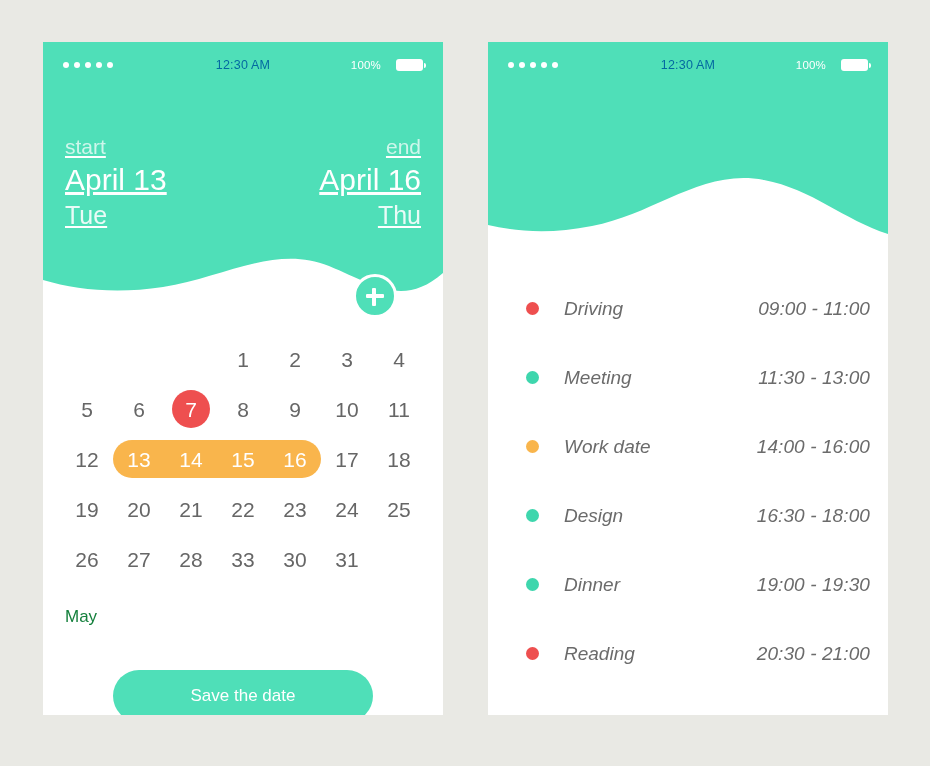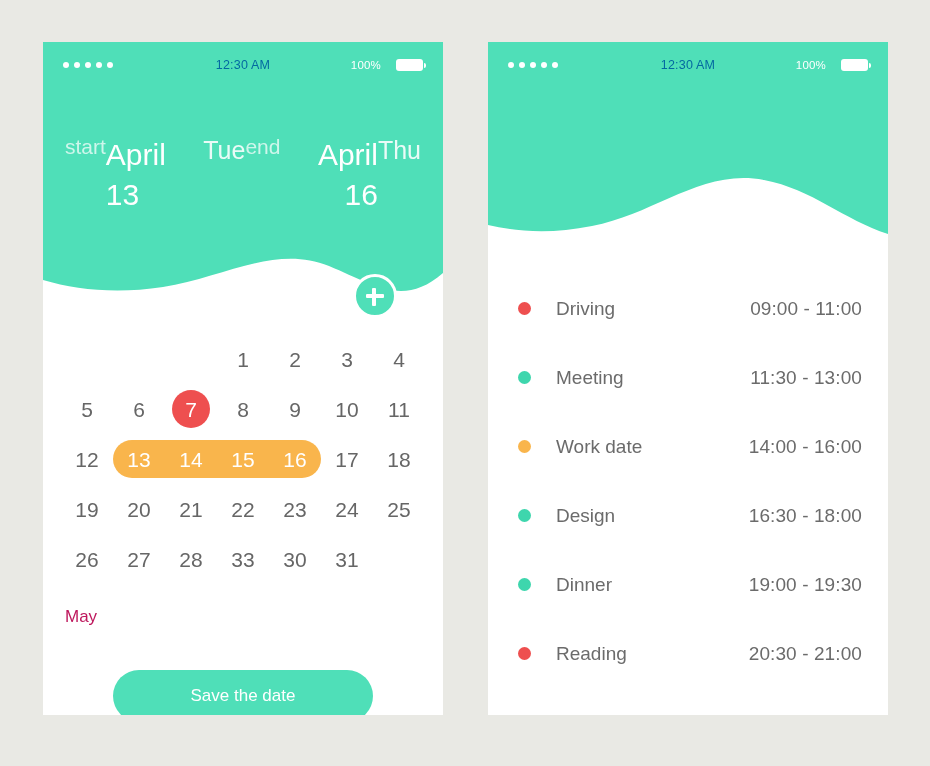--- a/index.html
+++ b/index.html
@@ -103,21 +103,21 @@
     background: #ffffff;
   }
 
   
   .range {
     display: flex;
     justify-content: space-between;
     padding: 47px 22px 0 22px;
     color: #ffffff;
   }
-  .range-col { display: flex; flex-direction: row; }
+  .range-col { display: flex; flex-direction: column; text-decoration: underline; }
   .range-col.end { text-align: right; }
   .range-label {
     font-size: 21px;
     color: rgba(255,255,255,.72);
     line-height: 1.18;
   }
   .range-date {
     font-size: 30px;
     line-height: 1.34;
     color: #ffffff;
@@ -216,43 +216,44 @@
     z-index: 1;
     left: 14.285%;
     width: 57.14%;
   }
 
   
   .month-label {
     position: absolute;
     left: 22px; top: 565px;
     font-size: 17px;
-    color: #be185d;
+    color: #15803d;
   }
 
   
   .save-button {
     position: absolute;
     left: 70px; top: 628px;
     width: 260px; height: 52px;
     border-radius: 26px;
     background: #4fdfb8;
     border: none;
     color: #ffffff;
     font-size: 17px;
     font-family: "Liberation Sans", sans-serif;
     cursor: pointer;
   }
 
   
   .events-list {
     position: absolute;
-    left: 0; top: 232px;
+    left: 8px; top: 232px;
     width: 100%;
     padding: 0 26px 0 30px;
+    font-style: italic;
   }
   .event-row {
     display: flex;
     align-items: center;
     height: 69px;
   }
   .event-dot {
     width: 13px; height: 13px;
     border-radius: 50%;
     flex: 0 0 13px;

